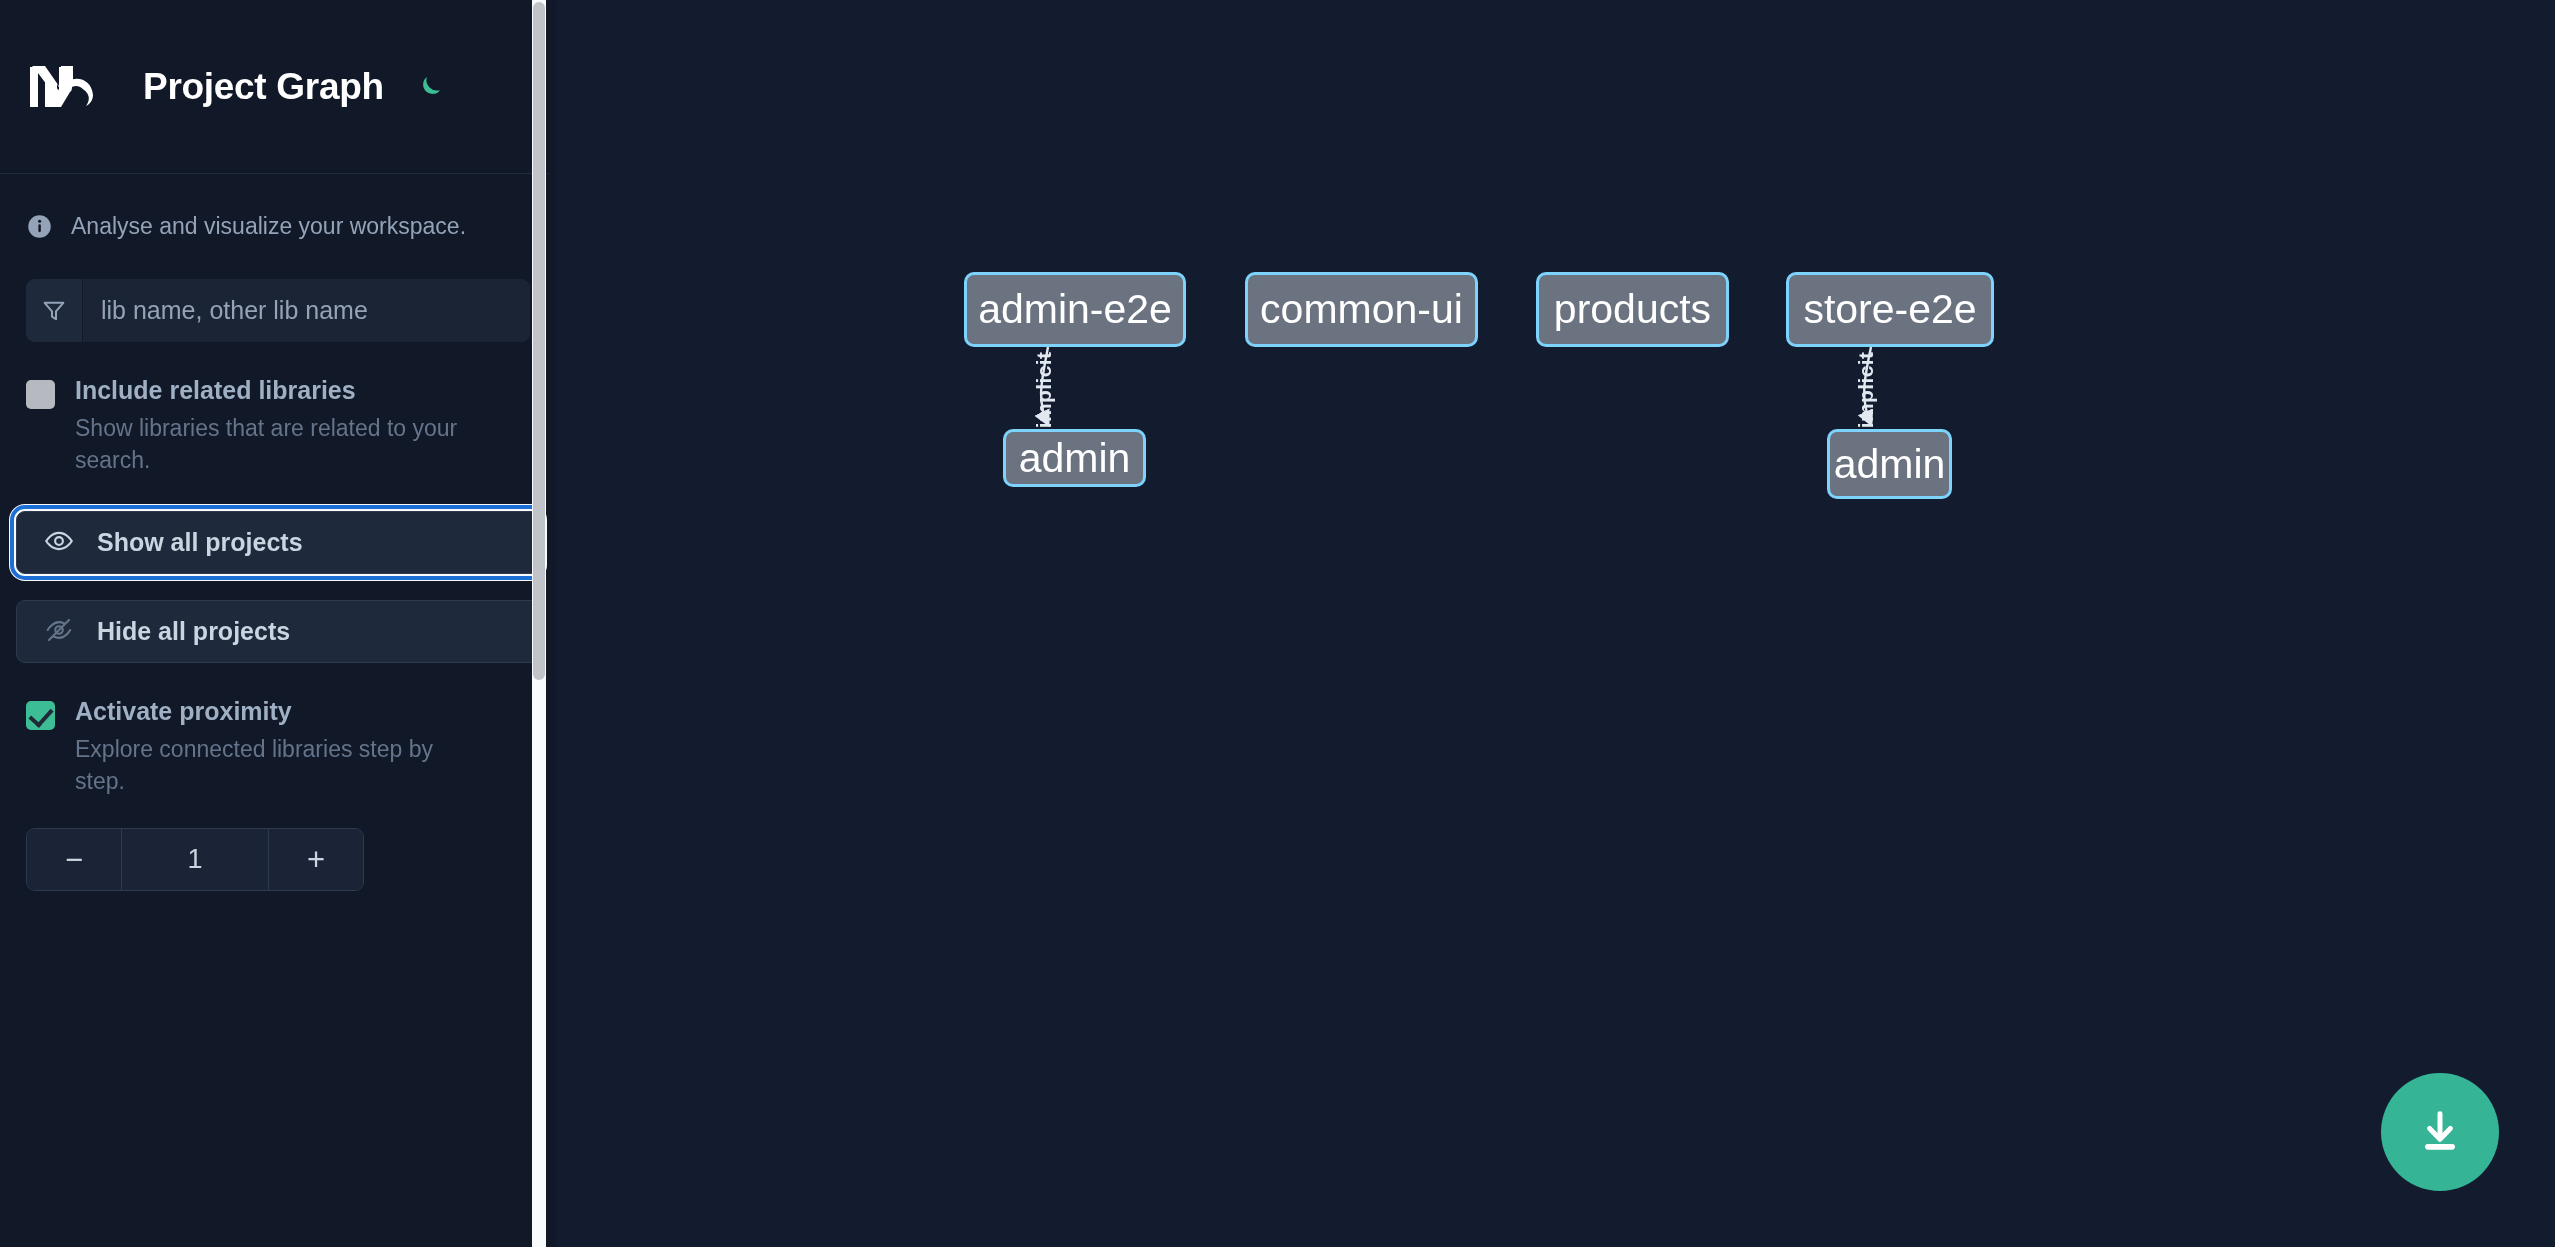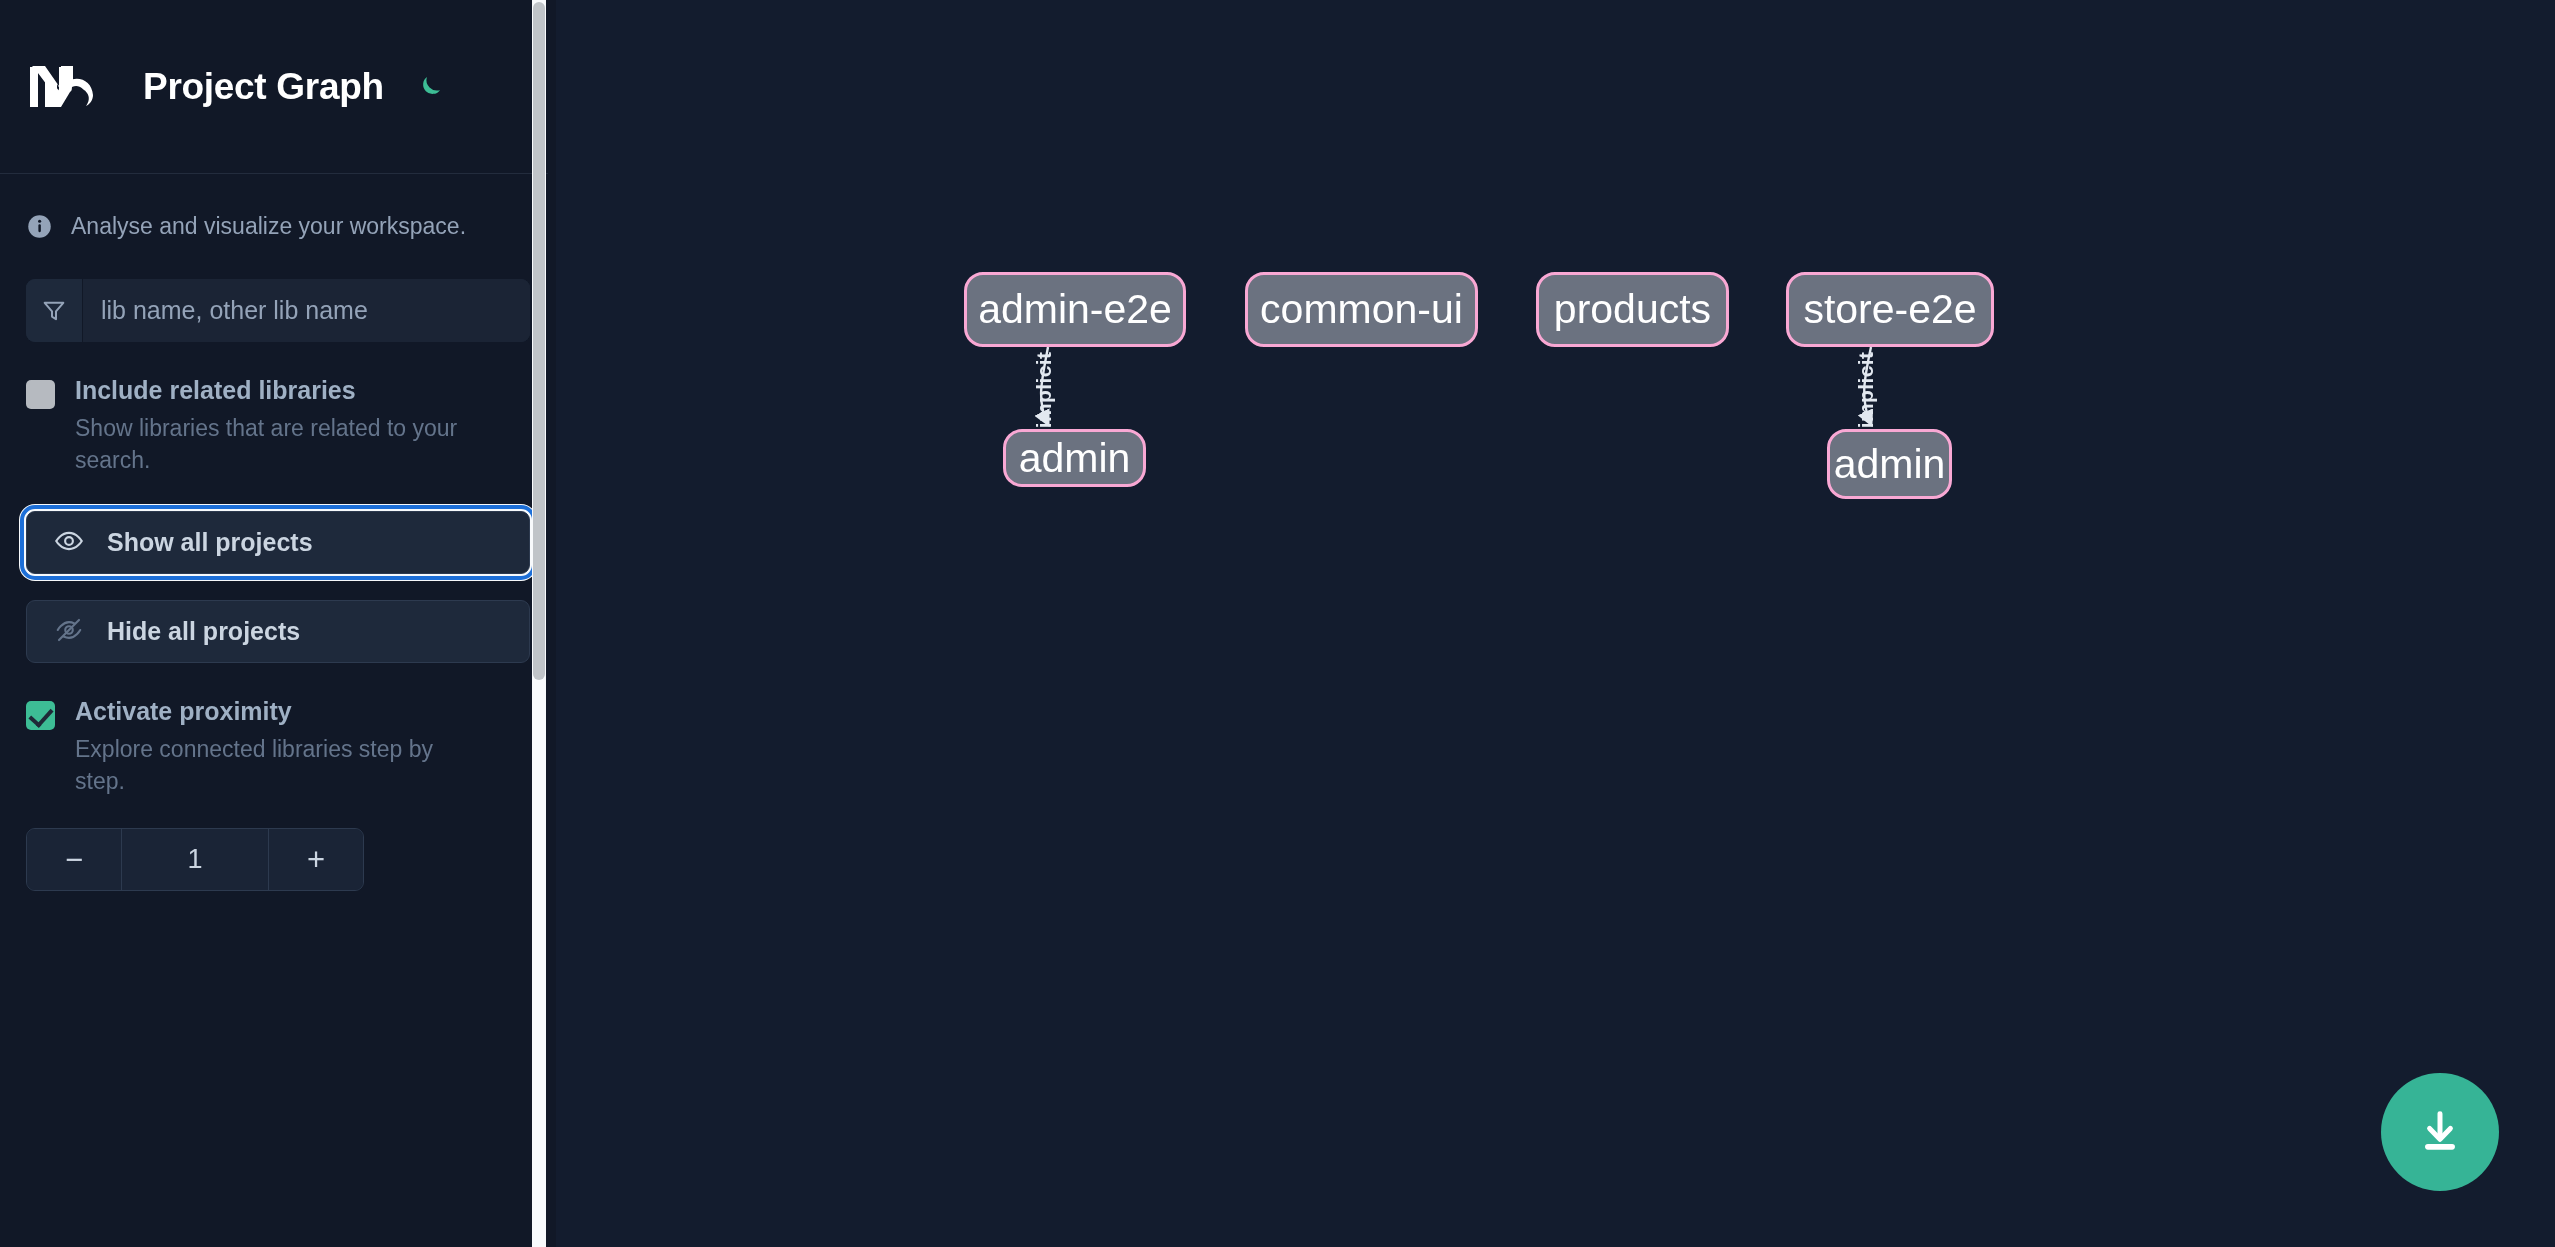--- a/index.html
+++ b/index.html
@@ -153,21 +153,21 @@
   .option-title.bright { color: #9fb0c4; }
   .option-desc {
     font-size: 23px;
     color: #64748b;
     line-height: 1.42;
     max-width: 392px;
     margin-top: 4px;
   }
 
   
-  .actions { padding: 0 26px; margin-top: 34px; }
+  .actions { padding: 0 16px; margin-top: 34px; }
   .act-btn {
     position: relative;
     height: 63px;
     width: 100%;
     display: flex;
     align-items: center;
     padding-left: 27px;
     border-radius: 9px;
     background: #1e293b;
     border: 1px solid #2b3purple;
@@ -255,22 +255,22 @@
   #graph {
     position: relative;
     flex: 1 1 auto;
     height: 1247px;
     background: #131c2e;
     overflow: hidden;
   }
   .node {
     position: absolute;
     background: #6b7280;
-    border: 3px solid #f9a8d4;
-    border-radius: 19px;
+    border: 3px solid #7dd3fc;
+    border-radius: 10px;
     display: flex;
     align-items: center;
     justify-content: center;
     color: #ffffff;
     font-size: 41px;
     font-family: "Liberation Sans", sans-serif;
     white-space: nowrap;
     cursor: pointer;
   }
   .edge-svg {

